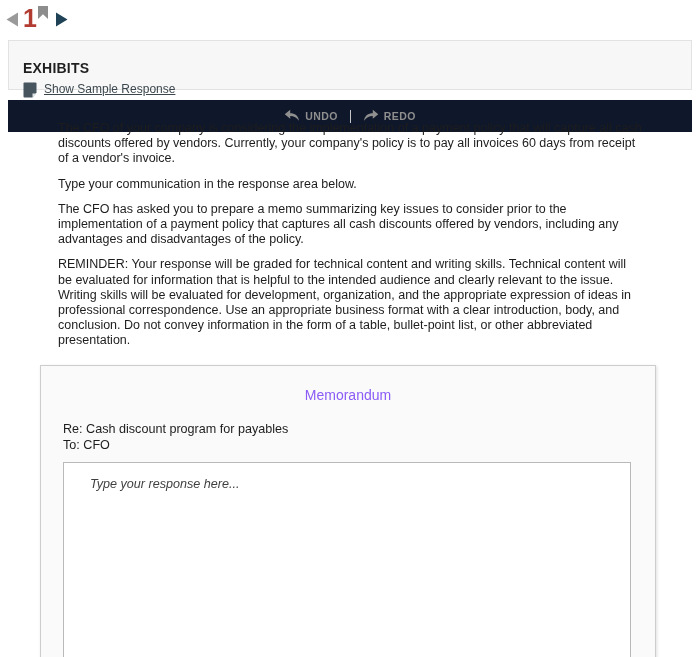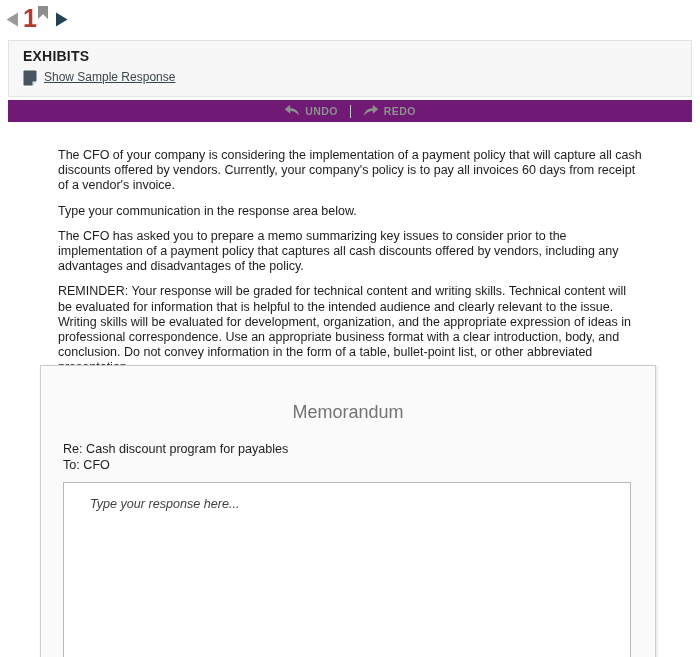--- a/index.html
+++ b/index.html
@@ -24,74 +24,73 @@
     font-size: 25px; font-weight: 700;
     color: var(--nav-red, #b23c31);
     line-height: 26px;
     margin-left: 4px;
     cursor: pointer;
   }
   .flag { margin-left: 1px; margin-top: 0px; cursor: pointer; }
 
   
   .exhibits {
-    position: absolute; top: 40px; left: 8px; right: 8px; height: 57px;
+    position: absolute; top: 40px; left: 8px; right: 8px; height: 50px;
     background: #f7f7f7;
     border: 1px solid #e2e2e2;
-    padding: 7px 14px;
+    padding: 19px 14px;
   }
   .exhibits-title {
     font-size: 14px; font-weight: 700; color: #1f1f1f;
     letter-spacing: 0.2px;
   }
   .sample-link {
     margin-top: 6px;
     display: inline-flex; align-items: flex-start; gap: 7px;
     cursor: pointer;
   }
   .sample-link .link-text {
     font-size: 12px; color: #3b474d;
     text-decoration: underline;
   }
 
   
   .edit-toolbar {
-    position: absolute; top: 100px; left: 8px; right: 8px; height: 22px;
-    background: #701a75;
+    position: absolute; top: 100px; left: 8px; right: 8px; height: 32px;
+    background: #0f172a;
     display: flex; align-items: center; justify-content: center;
     gap: 12px;
   }
   .tool-btn {
     display: inline-flex; align-items: center; gap: 5px;
     background: none; border: none; cursor: pointer;
     font-family: inherit;
     font-size: 10.5px; font-weight: 700; letter-spacing: 0.4px;
     color: var(--toolbar-text, #8f8f8f);
   }
   .tool-divider { width: 1px; height: 13px; background: #c6c6c6; }
 
   
   .task-text {
-    position: absolute; top: 148px; left: 58px; width: 585px;
+    position: absolute; top: 121px; left: 58px; width: 585px;
     font-size: 12.5px; line-height: 15.2px; color: #1d1d1d;
   }
   .task-text p { margin-bottom: 10px; }
 
   
   .memo-panel {
     position: absolute; top: 365px; left: 40px; width: 616px; height: 340px;
     background: #fafafa;
     border: 1px solid #cdcdcd;
     box-shadow: 1px 1px 3px rgba(0,0,0,0.12);
     padding: 21px 22px 0 22px;
   }
   .memo-title {
-    text-align: center; font-size: 18px; color: #737373;
+    text-align: center; font-size: 14px; color: #8b5cf6;
     margin-bottom: 19px;
-    margin-top: 15px;
   }
   .memo-line { font-size: 12.6px; line-height: 15.5px; color: #1d1d1d; }
   .memo-response {
     margin-top: 9px;
     width: 568px; height: 260px;
     background: #ffffff;
     border: 1px solid #b9b9b9;
     resize: none; outline: none;
     font-family: inherit;
     font-size: 12.6px; color: #1d1d1d;

